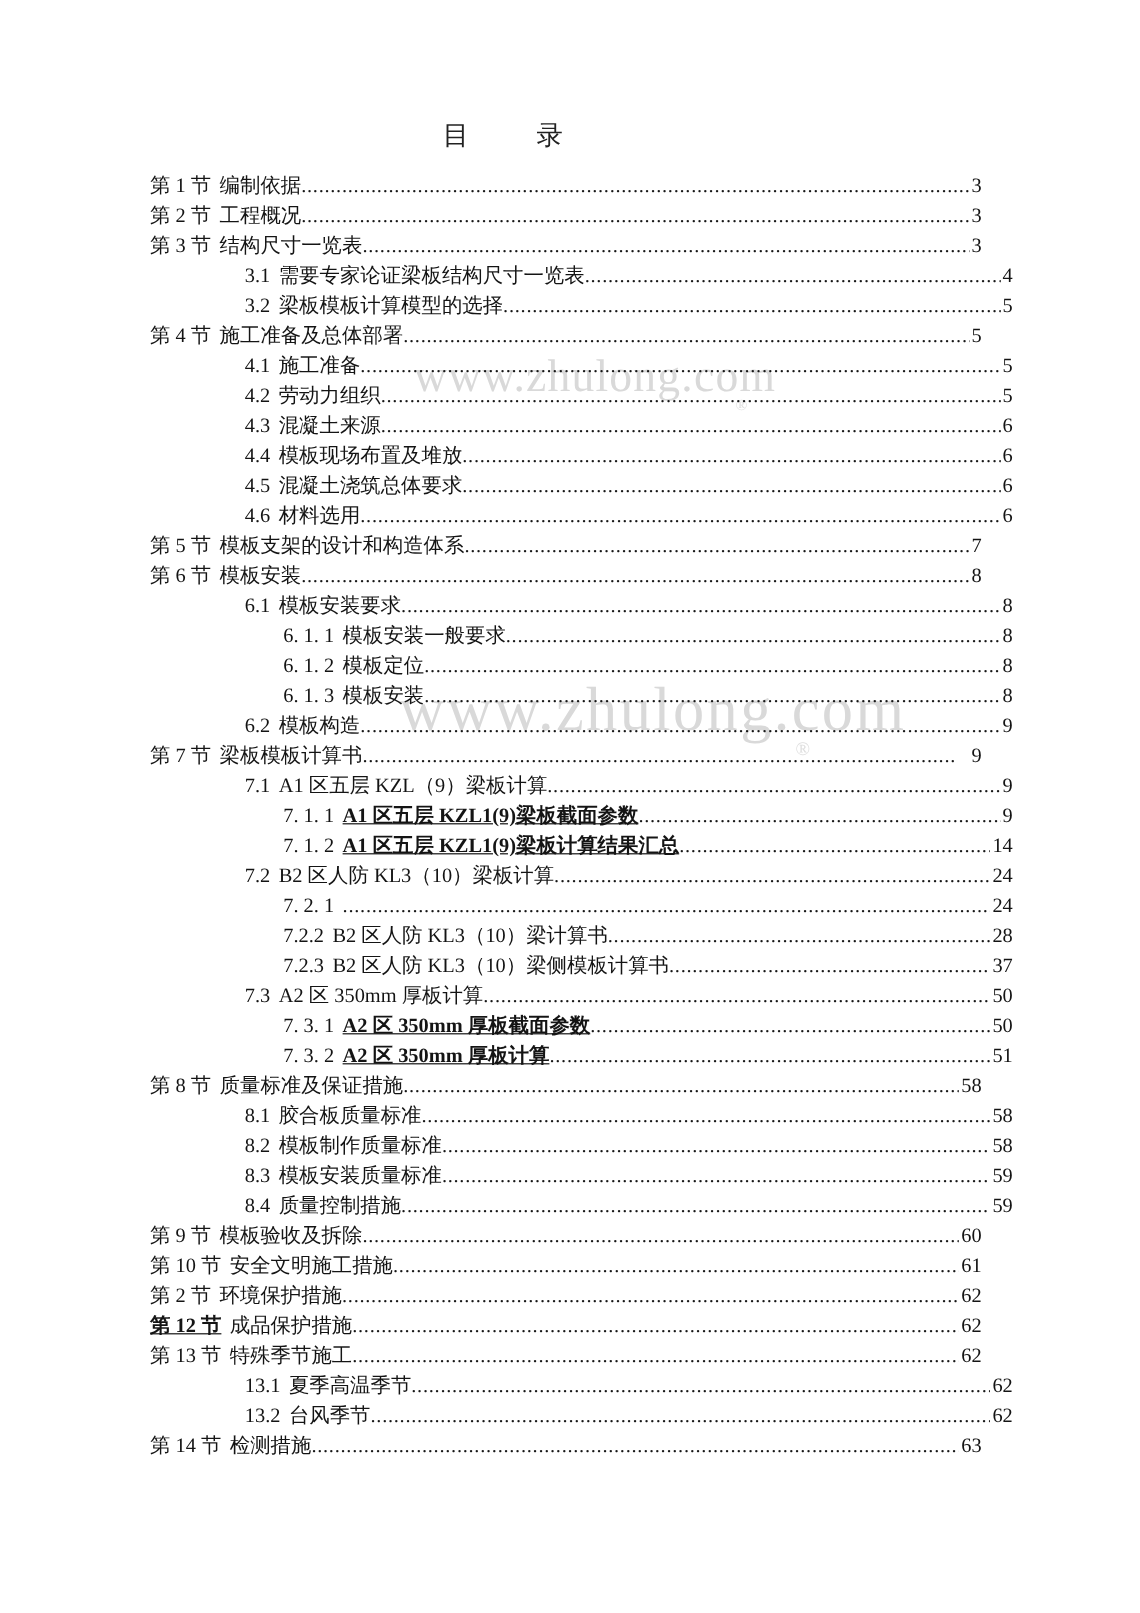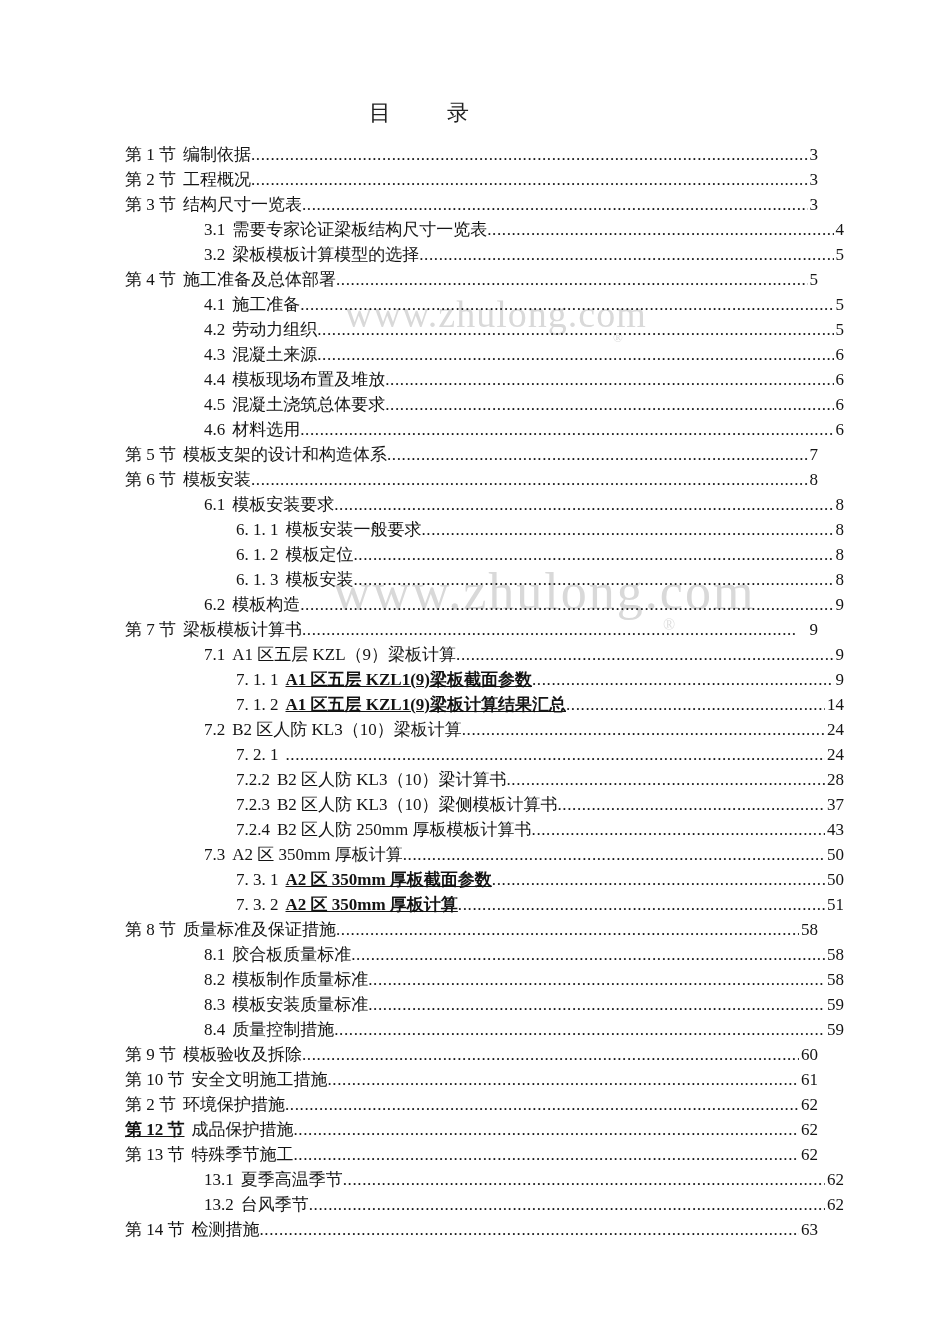--- a/index.html
+++ b/index.html
@@ -235,26 +235,20 @@
       <span class="title">B2 区人防 KL3（10）梁计算书</span>
       <span class="dots"></span>
       <span class="page">28</span>
     </div>
     <div class="row lv3">
       <span class="num">7.2.3</span>
       <span class="title">B2 区人防 KL3（10）梁侧模板计算书</span>
       <span class="dots"></span>
       <span class="page">37</span>
     </div>
-    <div class="row lv3">
-      <span class="num">7.2.4</span>
-      <span class="title">B2 区人防 250mm 厚板模板计算书</span>
-      <span class="dots"></span>
-      <span class="page">43</span>
-    </div>
     <div class="row lv2">
       <span class="num">7.3</span>
       <span class="title">A2 区 350mm 厚板计算</span>
       <span class="dots"></span>
       <span class="page">50</span>
     </div>
     <div class="row lv3">
       <span class="num">7. 3. 1</span>
       <span class="title b">A2 区 350mm 厚板截面参数</span>
       <span class="dots"></span>

